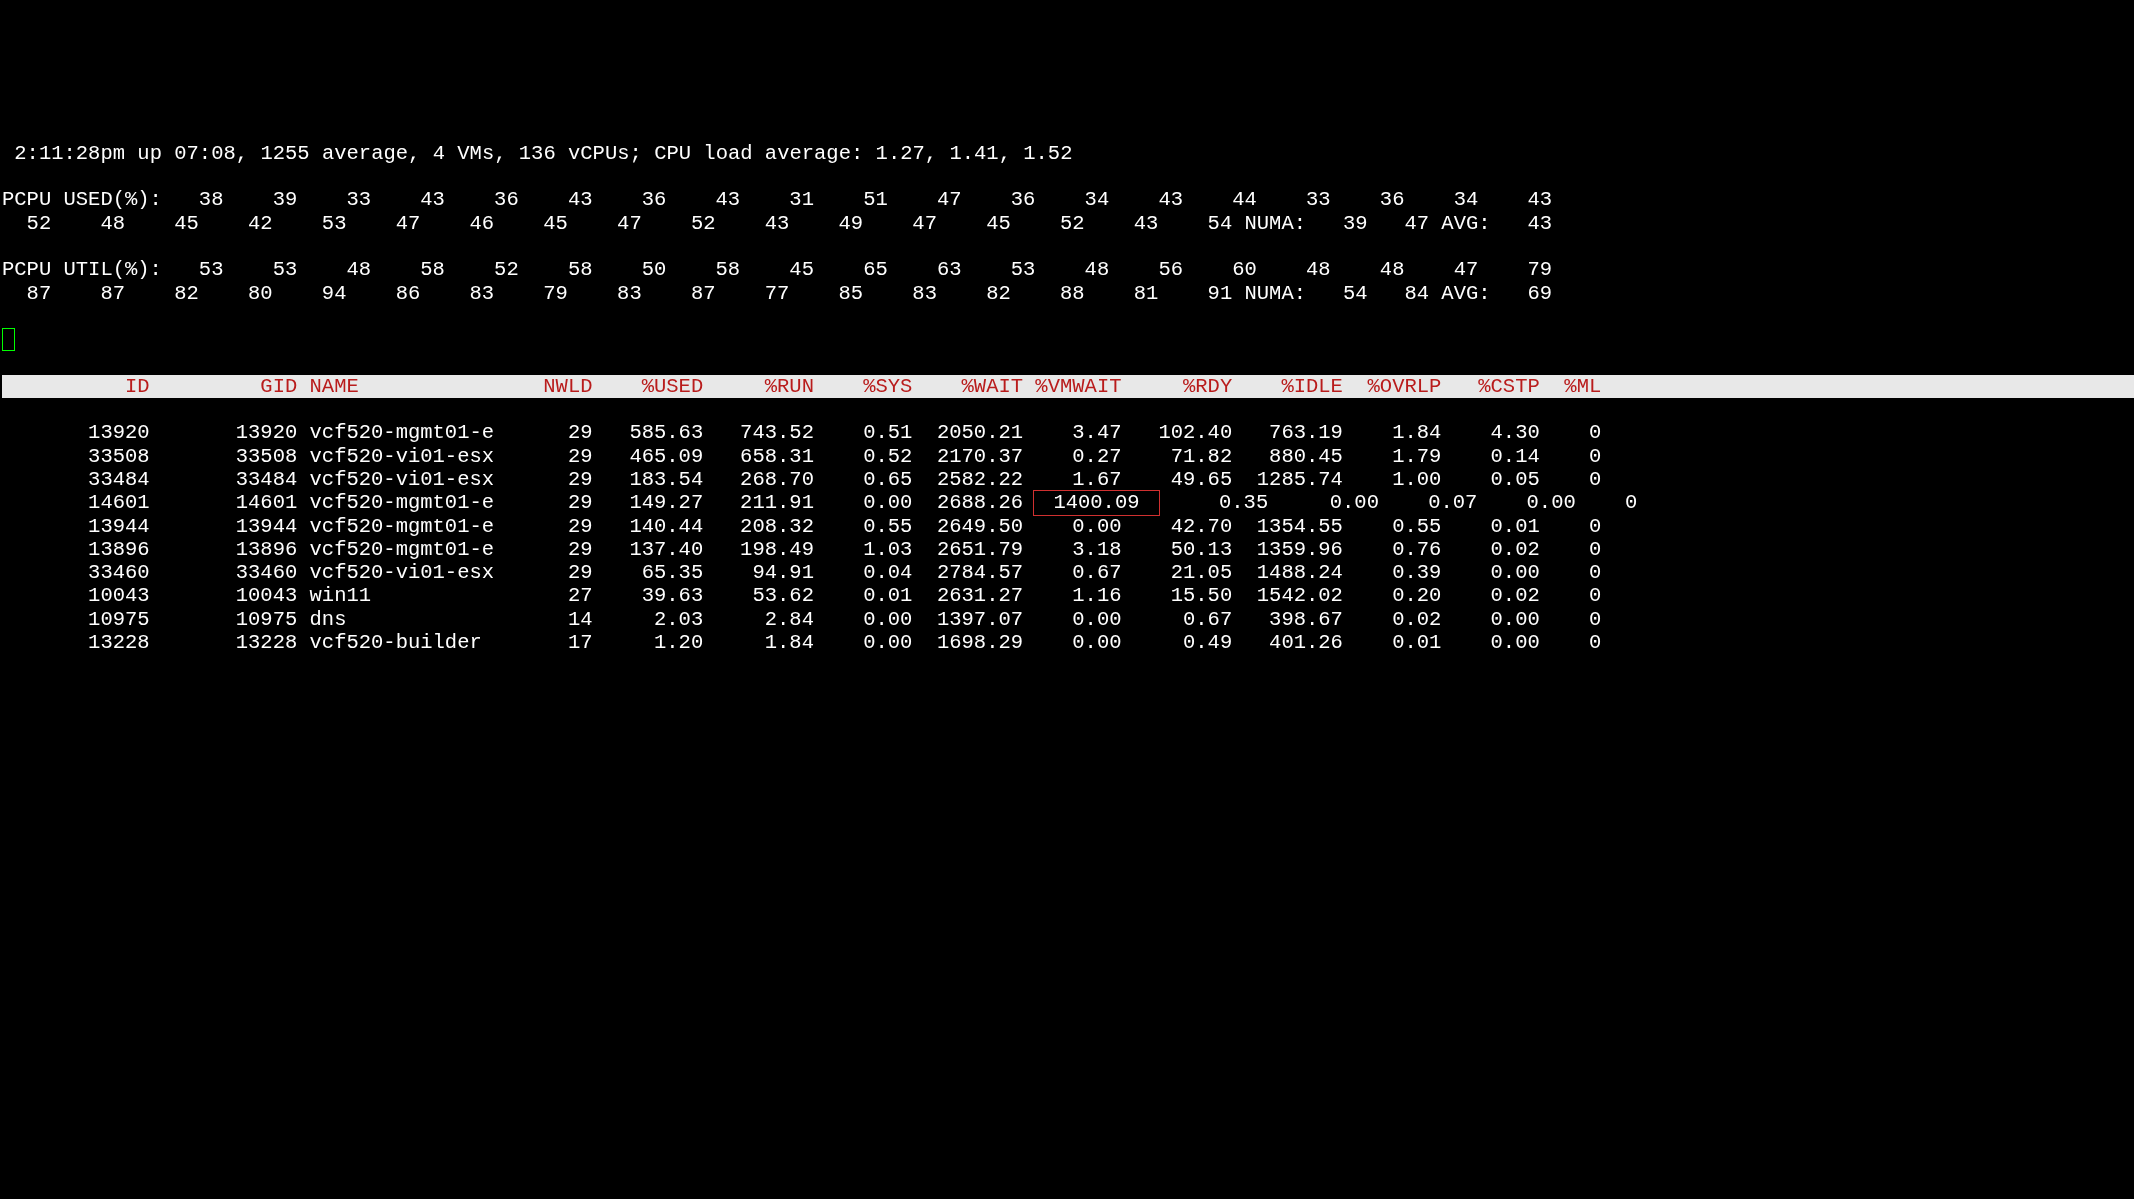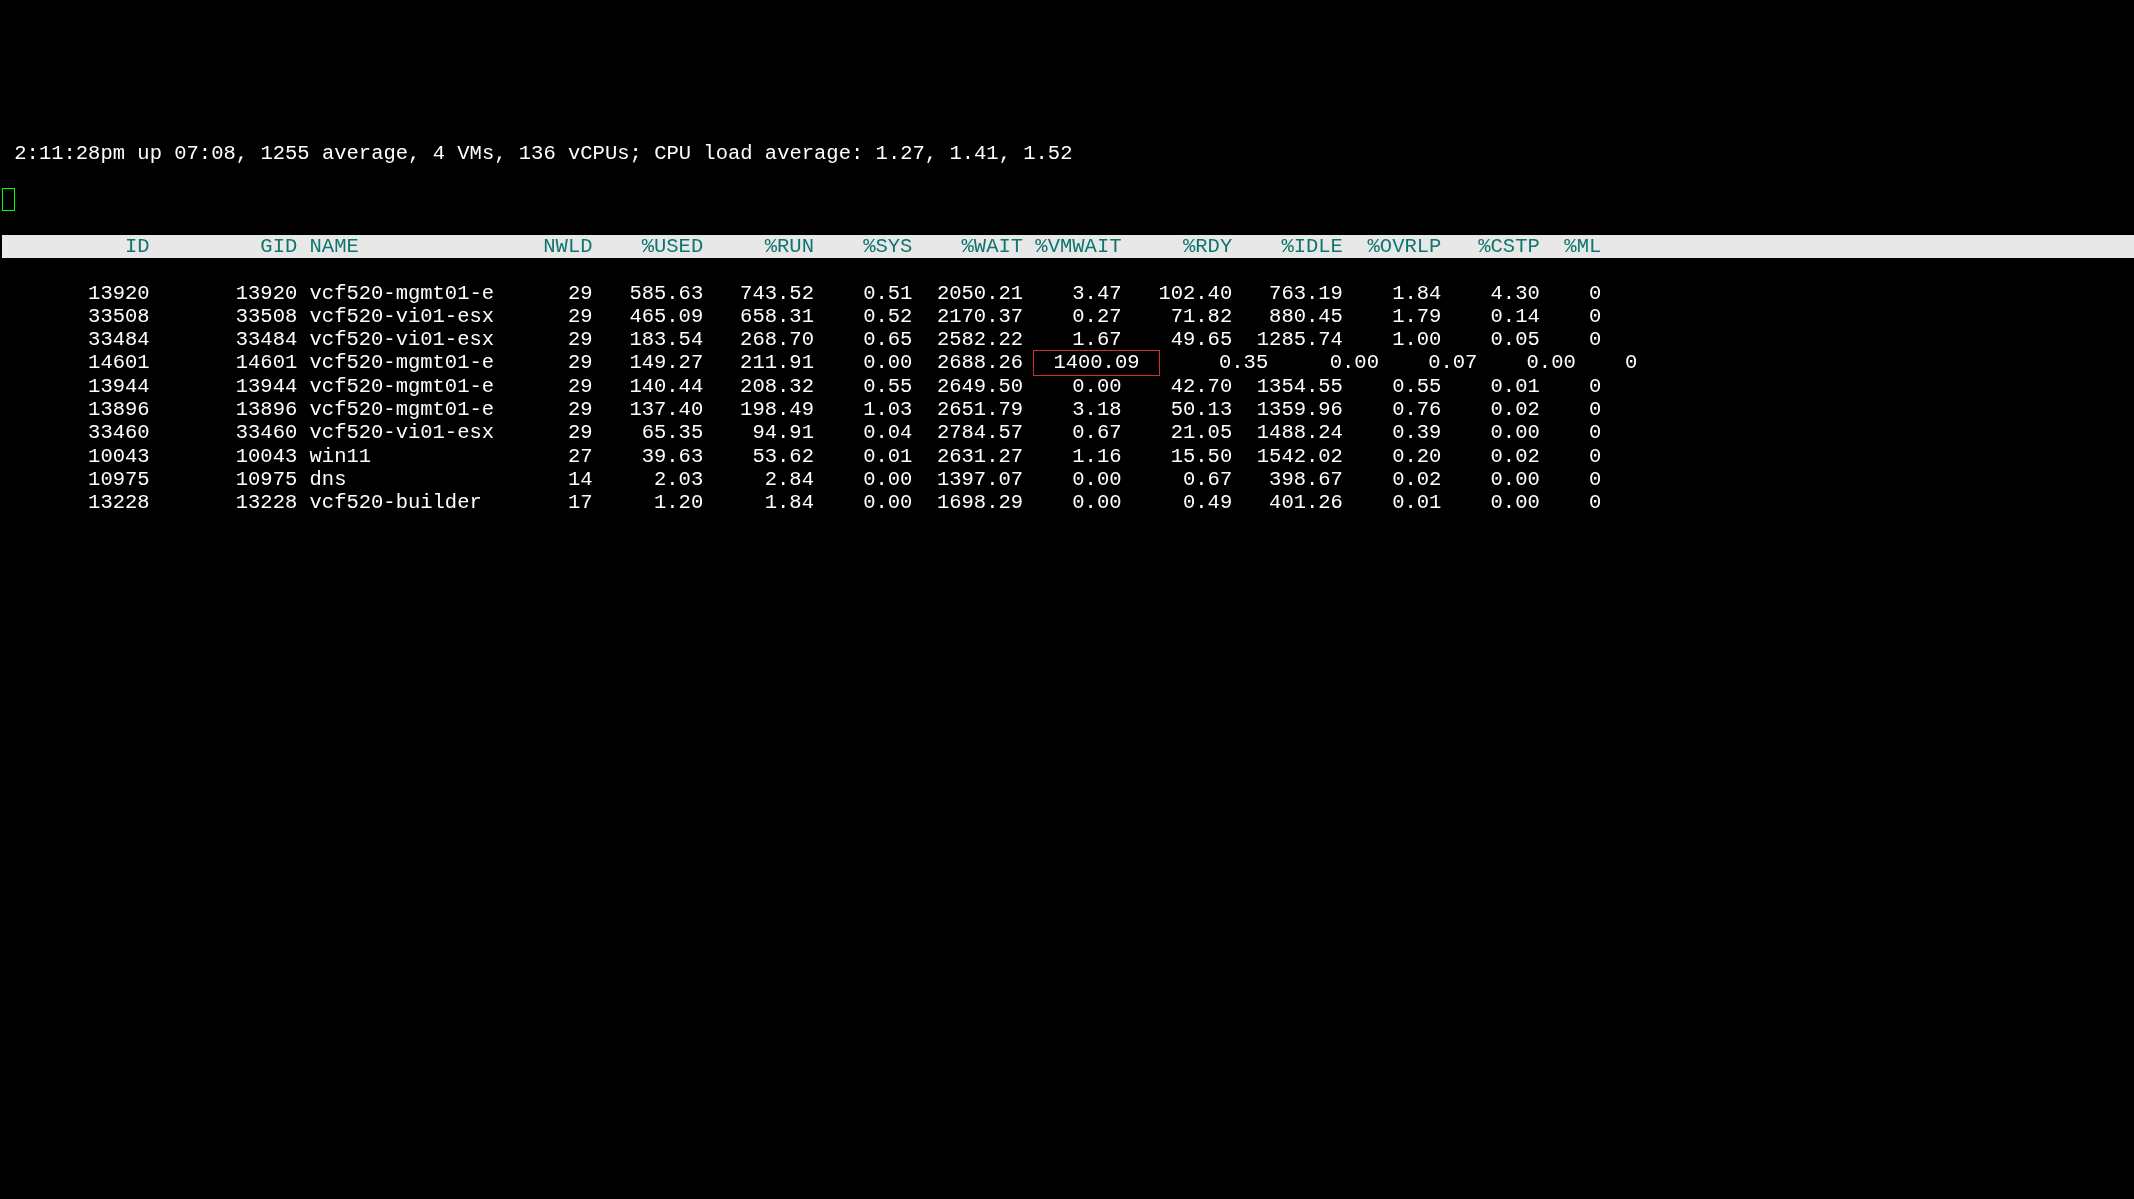--- a/index.html
+++ b/index.html
@@ -11,21 +11,21 @@
     font-size: 20.5px;
     line-height: 23.3px;
     width: 2134px;
     height: 1199px;
     overflow: hidden;
     white-space: pre;
   }
   .screen { padding: 2px 0 0 2px; }
   .hdr-row {
     background: #e8e8e8;
-    color: #0f766e;
+    color: #b91c1c;
     display: inline-block;
     width: 100%;
   }
   .cursor {
     display: inline-block;
     width: 11px;
     height: 21px;
     border: 1px solid #00ff00;
     vertical-align: text-bottom;
   }
@@ -37,18 +37,22 @@
   }
   .row { display: block; }
 </style>
 </head>
 <body>
 <div class="screen">
 
 
 
 <span class="row"> <span>2:11:28pm</span> <span>up</span> <span>07:08</span>, <span>1255</span> <span>average</span>, <span>4</span> <span>VMs</span>, <span>136</span> <span>vCPUs</span>; <span>CPU load average:</span> <span>1.27</span>, <span>1.41</span>, <span>1.52</span></span>
+<span class="row" id="pcpu-used">PCPU USED(%):   38    39    33    43    36    43    36    43    31    51    47    36    34    43    44    33    36    34    43  
+  52    48    45    42    53    47    46    45    47    52    43    49    47    45    52    43    54 NUMA:   39   47 AVG:   43</span>
+<span class="row" id="pcpu-util">PCPU UTIL(%):   53    53    48    58    52    58    50    58    45    65    63    53    48    56    60    48    48    47    79  
+  87    87    82    80    94    86    83    79    83    87    77    85    83    82    88    81    91 NUMA:   54   84 AVG:   69</span>
 <span class="row"><span class="cursor"></span></span>
 <span class="row hdr-row" id="hdr">          ID         GID NAME               NWLD    %USED     %RUN    %SYS    %WAIT %VMWAIT     %RDY    %IDLE  %OVRLP   %CSTP  %ML</span>
 <span id="tbody"><span class="row">       13920       13920 vcf520-mgmt01-e      29   585.63   743.52    0.51  2050.21    3.47   102.40   763.19    1.84    4.30    0</span><span class="row">       33508       33508 vcf520-vi01-esx      29   465.09   658.31    0.52  2170.37    0.27    71.82   880.45    1.79    0.14    0</span><span class="row">       33484       33484 vcf520-vi01-esx      29   183.54   268.70    0.65  2582.22    1.67    49.65  1285.74    1.00    0.05    0</span><span class="row">       14601       14601 vcf520-mgmt01-e      29   149.27   211.91    0.00  2688.26 <span class="hl">1400.09</span>     0.35     0.00    0.07    0.00    0</span><span class="row">       13944       13944 vcf520-mgmt01-e      29   140.44   208.32    0.55  2649.50    0.00    42.70  1354.55    0.55    0.01    0</span><span class="row">       13896       13896 vcf520-mgmt01-e      29   137.40   198.49    1.03  2651.79    3.18    50.13  1359.96    0.76    0.02    0</span><span class="row">       33460       33460 vcf520-vi01-esx      29    65.35    94.91    0.04  2784.57    0.67    21.05  1488.24    0.39    0.00    0</span><span class="row">       10043       10043 win11                27    39.63    53.62    0.01  2631.27    1.16    15.50  1542.02    0.20    0.02    0</span><span class="row">       10975       10975 dns                  14     2.03     2.84    0.00  1397.07    0.00     0.67   398.67    0.02    0.00    0</span><span class="row">       13228       13228 vcf520-builder       17     1.20     1.84    0.00  1698.29    0.00     0.49   401.26    0.01    0.00    0</span></span>
 </div>
 
 
 
 </body></html>

